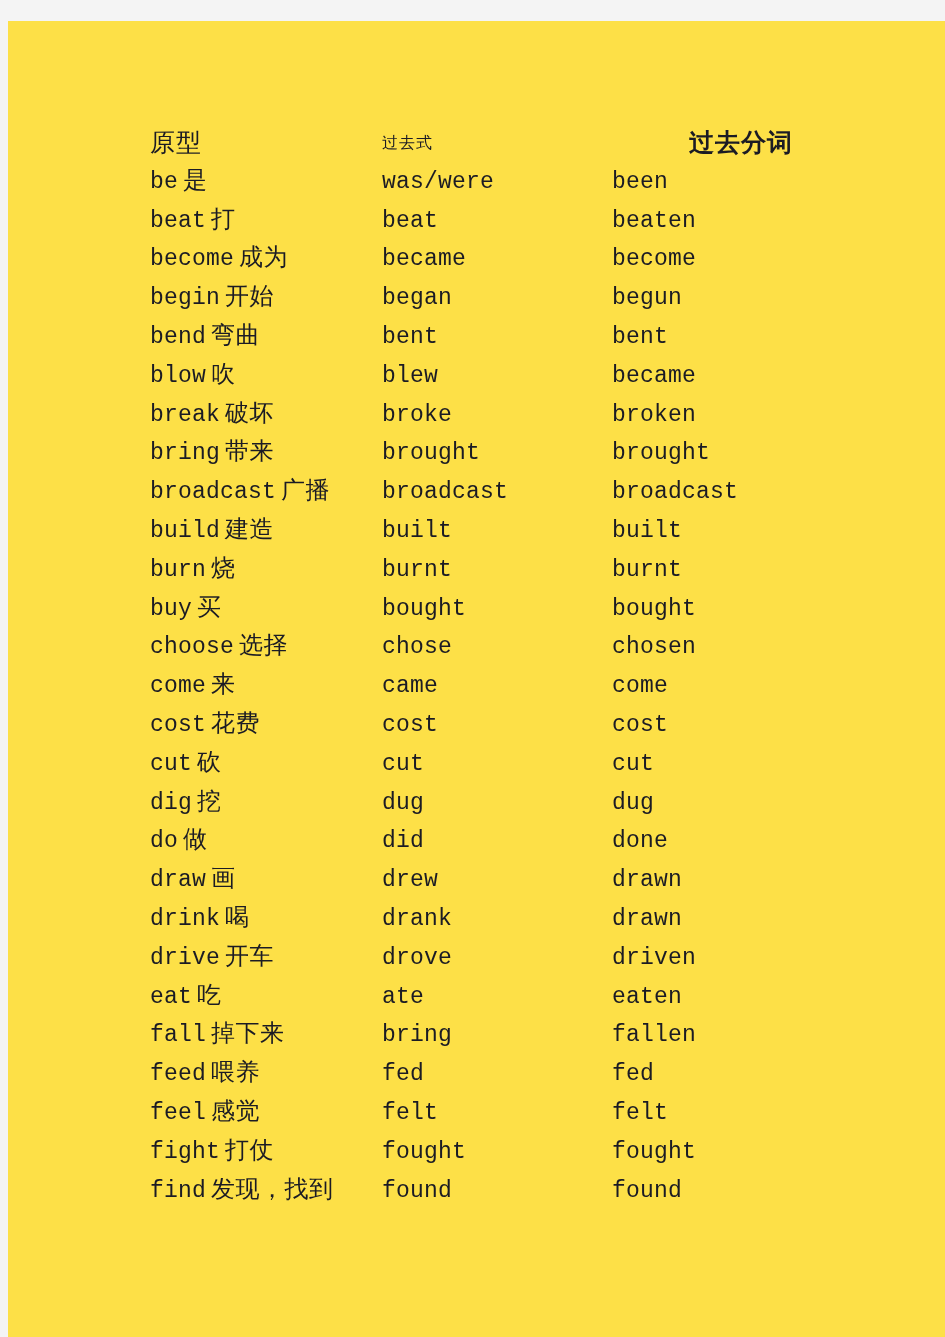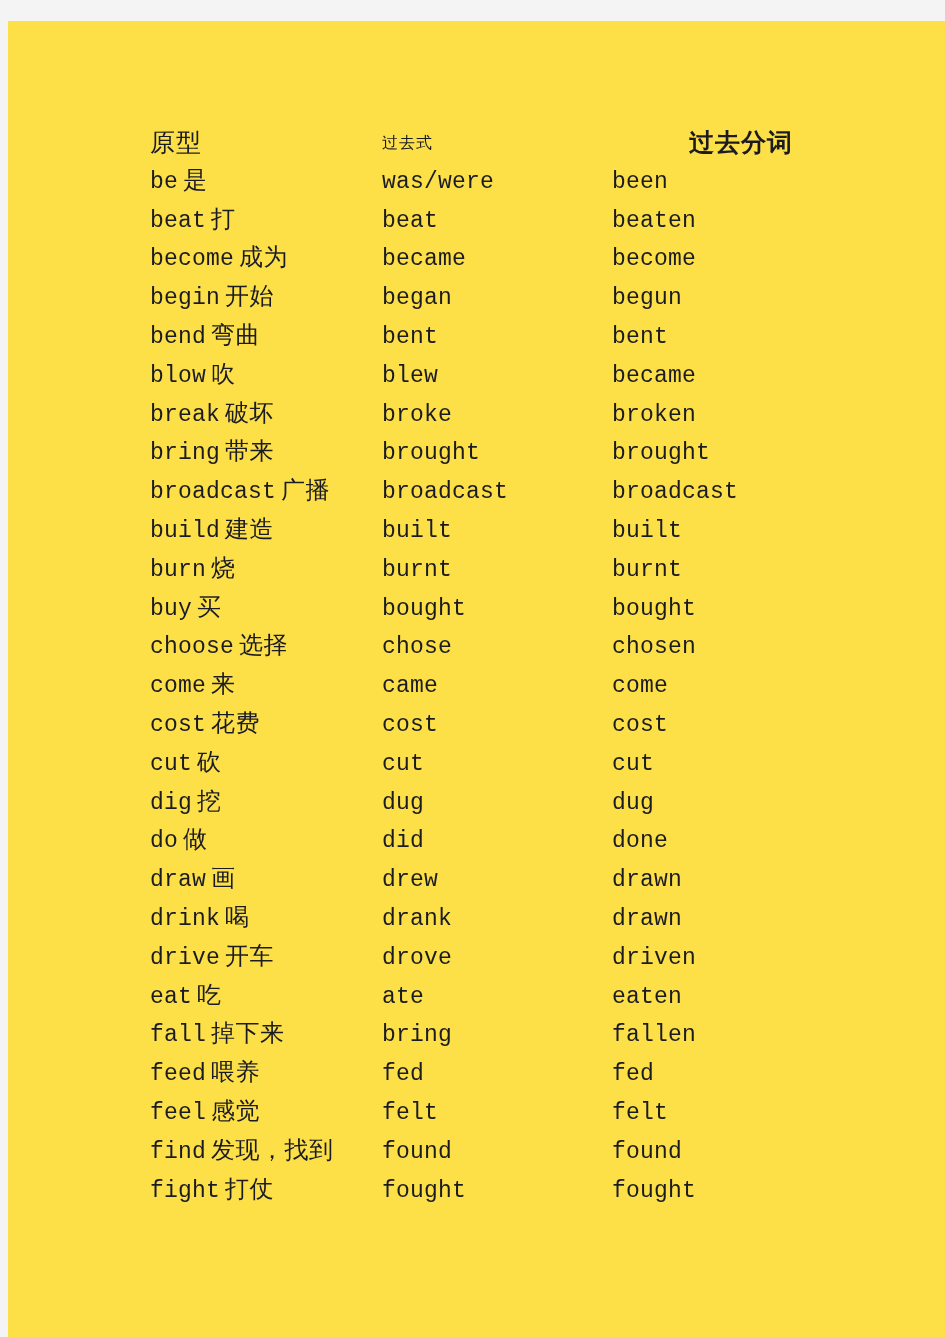--- a/index.html
+++ b/index.html
@@ -194,24 +194,24 @@
           <td><span class="en">feed</span><span class="gap"></span><span class="zh">喂养</span></td>
           <td class="en">fed</td>
           <td class="en">fed</td>
         </tr>
         <tr>
           <td><span class="en">feel</span><span class="gap"></span><span class="zh">感觉</span></td>
           <td class="en">felt</td>
           <td class="en">felt</td>
         </tr>
         <tr>
+          <td><span class="en">fight</span><span class="gap"></span><span class="zh">打仗</span></td>
+          <td class="en">fought</td>
+          <td class="en">fought</td>
+        </tr>
+        <tr>
           <td><span class="en">find</span><span class="gap"></span><span class="zh">发现，找到</span></td>
           <td class="en">found</td>
           <td class="en">found</td>
-        </tr>
-        <tr>
-          <td><span class="en">fight</span><span class="gap"></span><span class="zh">打仗</span></td>
-          <td class="en">fought</td>
-          <td class="en">fought</td>
         </tr>
       </tbody>
   </table>
 </div>
 
 </body></html>

